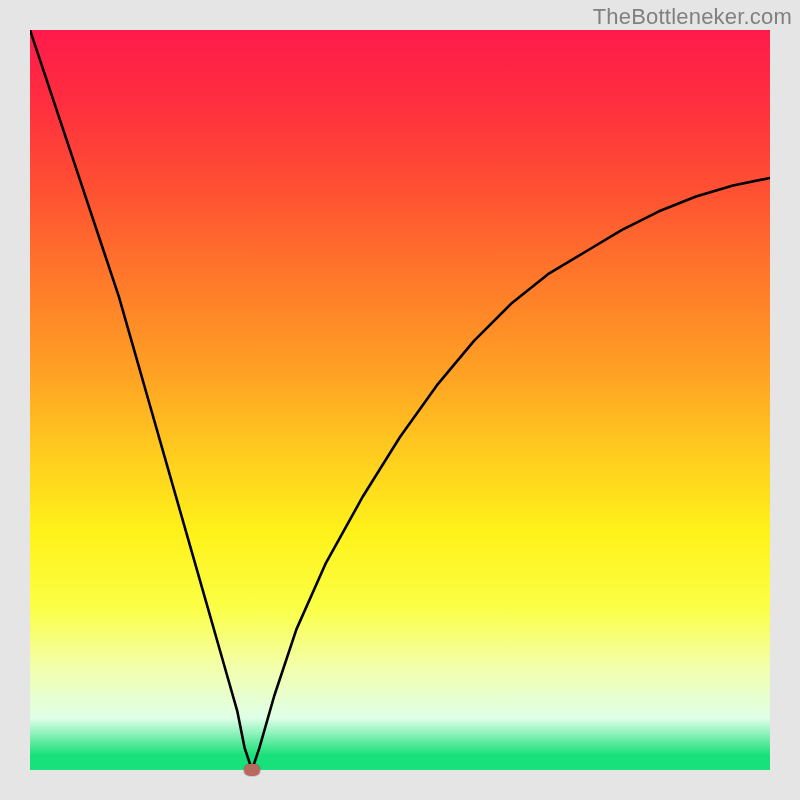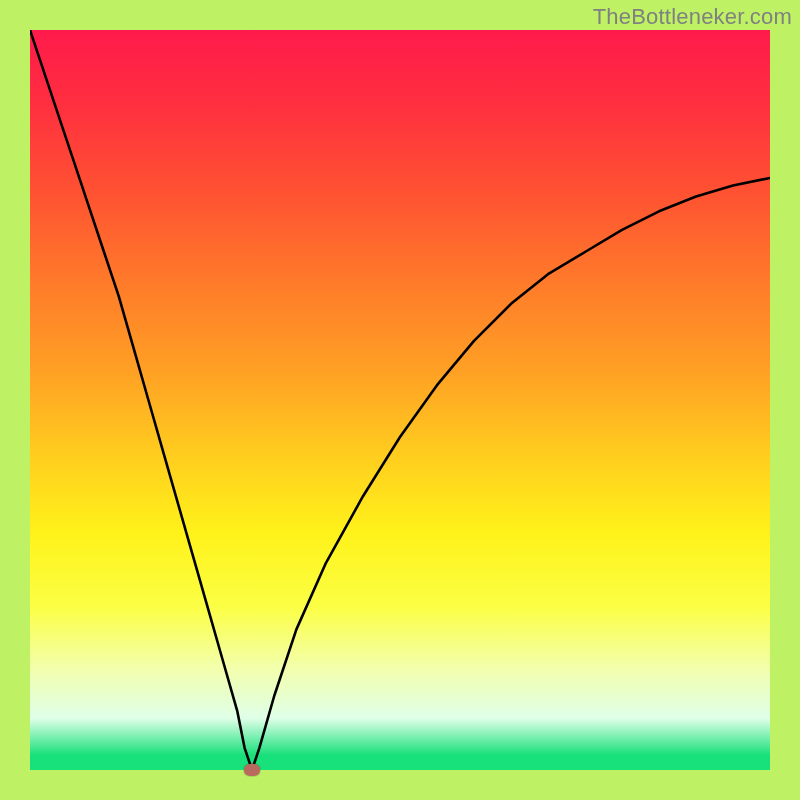--- a/index.html
+++ b/index.html
@@ -8,21 +8,21 @@
     width: 800px;
     height: 800px;
     background: #000;
     font-family: Arial, Helvetica, sans-serif;
     overflow: hidden;
   }
   .frame {
     position: relative;
     width: 800px;
     height: 800px;
-    background: #bef264;
+    background: #e5e5e5;
   }
   .plot-area {
     position: absolute;
     left: 30px;
     top: 30px;
     width: 740px;
     height: 740px;
     background: linear-gradient(
       to bottom,
       #ff1a4b 0%,

